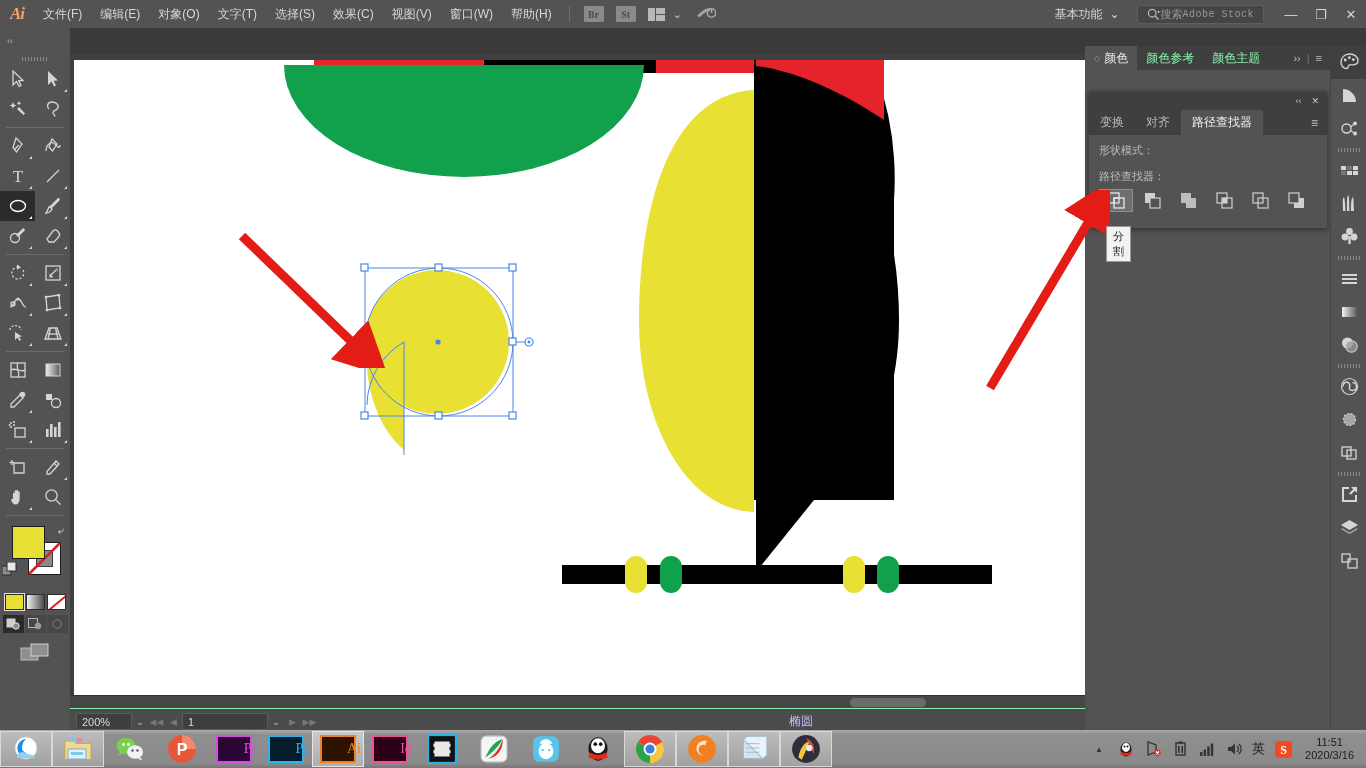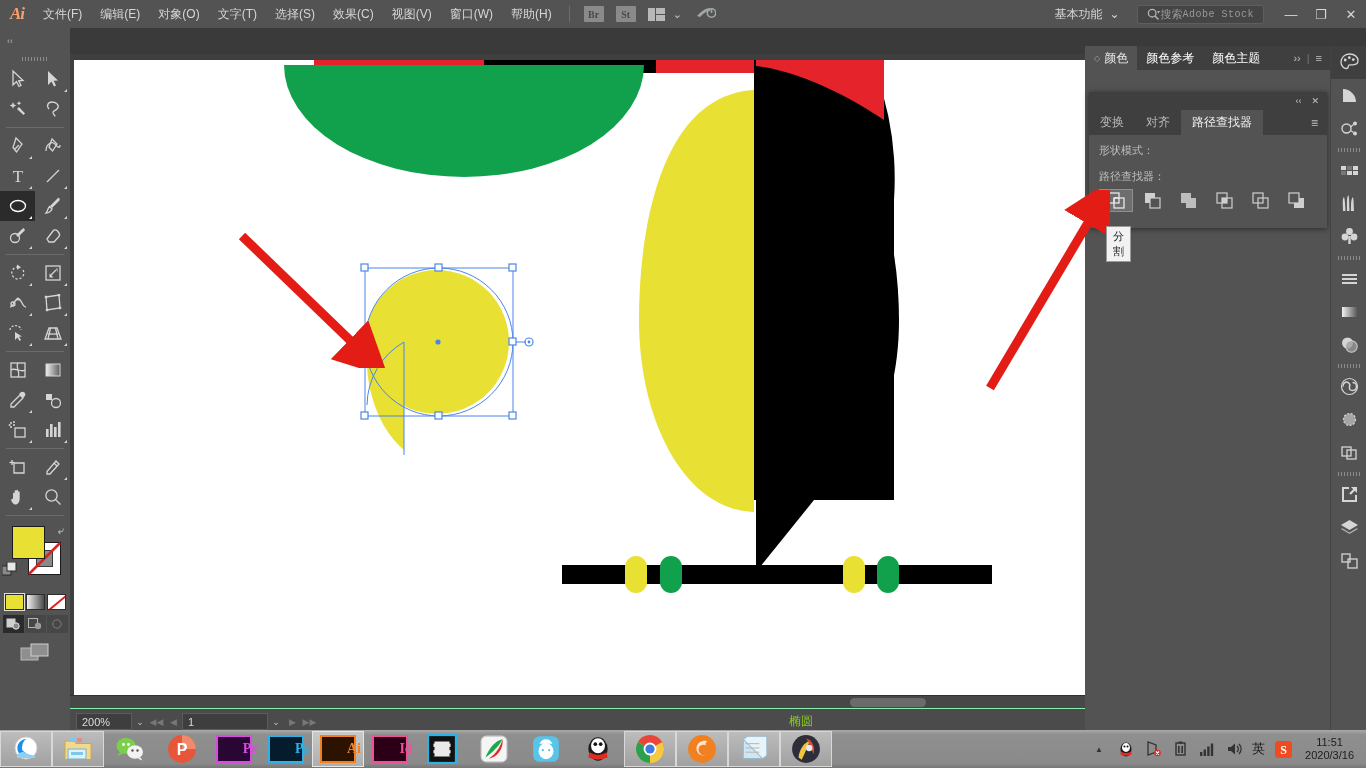--- a/index.html
+++ b/index.html
@@ -143,34 +143,34 @@
   }
   .sb-drop { width:16px; height:17px; display:flex; align-items:center; justify-content:center;
     background:#4b4b4b; color:#c0c0c0; font-size:9px; }
   .nav-btn { width:17px; height:17px; display:flex; align-items:center; justify-content:center; color:#8f8f8f; font-size:9px;}
   .nav-btn.dim { color:#777; }
   .page-box {
     width:86px; height:17px; background:#3e3e3e; border:1px solid #5b5b5b; color:#dcdcdc;
     font-size:11px; display:flex; align-items:center; padding-left:5px;
   }
   .sb-tool {
-    flex:1; text-align:center; color:#84cc16; font-size:12px;
+    flex:1; text-align:center; color:#c4b5fd; font-size:12px;
   }
   .sb-right { display:flex; align-items:center; padding-right:8px; gap:8px; color:#b5b5b5; font-size:9px;}
 
   
   .panel-col {
     position:absolute; left:1085px; top:46px; width:245px; height:684px; background:#535353;
   }
   .color-tabs {
     position:absolute; left:1085px; top:46px; width:245px; height:24px; background:#3f3f3f;
     display:flex; align-items:stretch;
   }
   .ptab {
-    padding:0 9px; display:flex; align-items:center; font-size:12px; color:#ffffff; gap:4px;
+    padding:0 9px; display:flex; align-items:center; font-size:12px; color:#86efac; gap:4px;
   }
   .ptab.active { background:#535353; color:#eaeaea; }
   .ptab .grip { font-size:8px; color:#9a9a9a; }
   .ptab-right { margin-left:auto; display:flex; align-items:center; gap:6px; padding-right:8px; color:#c2c2c2; font-size:11px;}
 
   .float-panel {
     position:absolute; left:1089px; top:92px; width:238px; height:136px; background:#535353;
     box-shadow:0 1px 6px rgba(0,0,0,.5);
   }
   .fp-head { height:18px; background:#3f3f3f; display:flex; align-items:center; justify-content:flex-end; gap:10px; padding-right:8px; color:#c5c5c5; font-size:9px;}
@@ -215,21 +215,21 @@
   }
   .tb-item {
     width:52px; height:36px; display:flex; align-items:center; justify-content:center; position:relative;
   }
   .tb-item.framed { background:linear-gradient(to bottom,#bdbdbd,#a0a0a0); box-shadow:inset 0 0 0 1px #d8d8d8; }
   .tb-item.framed2 { background:linear-gradient(to bottom,#c9c9c9,#aeaeae); box-shadow:inset 0 0 0 1px #e6e6e6; }
   .tb-item svg, .tb-item .ico { width:30px; height:30px; }
   .tray { margin-left:auto; display:flex; align-items:center; gap:9px; padding-right:6px; }
   .tray .ti { width:18px; height:18px; display:flex; align-items:center; justify-content:center; }
   .clock { color:#1c1c1c; font-size:11px; line-height:13px; text-align:center; padding:0 6px 0 4px; }
-  .adobe-sq { display:flex; align-items:center; justify-content:center; font-weight:bold;
+  .adobe-sq { display:flex; align-items:center; justify-content:center; font-weight:normal;
     font-family:"Liberation Serif", serif;padding-left:32px; }
 
   .red-arrow { position:absolute; pointer-events:none; }
 </style>
 </head>
 <body>
 
 <div id="app">
 
   <div class="menubar">

